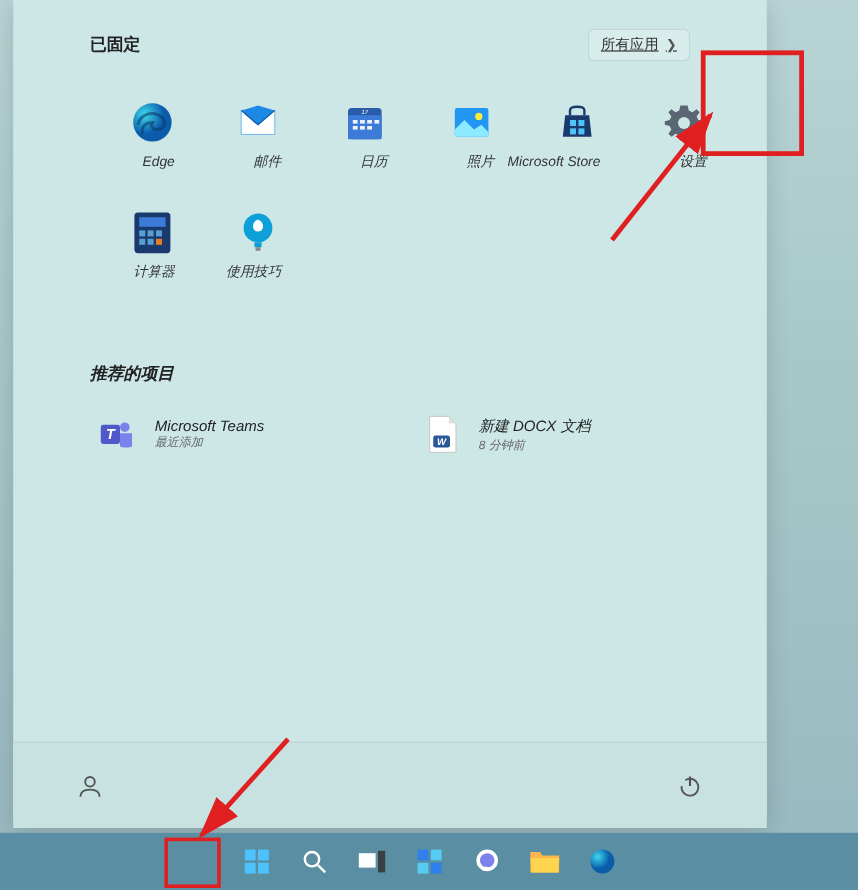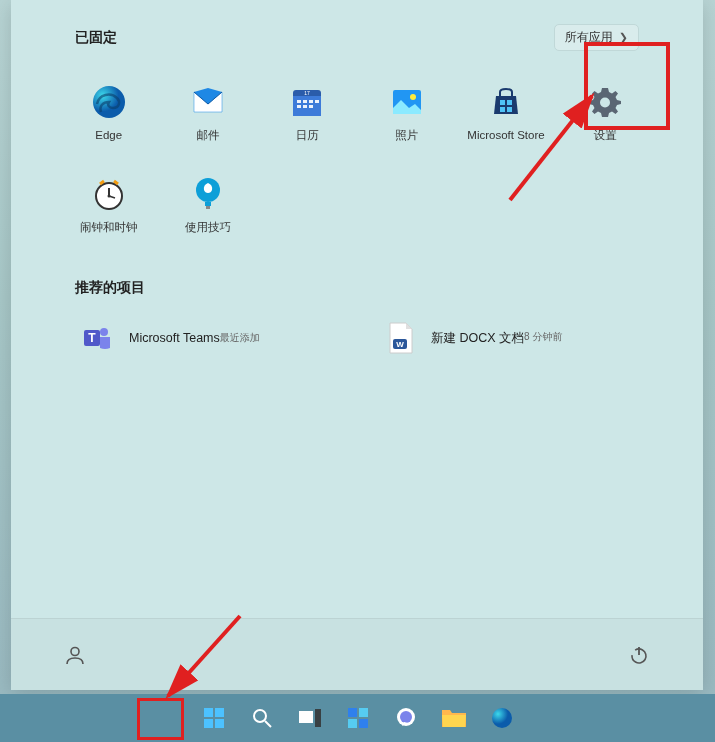--- a/index.html
+++ b/index.html
@@ -8,21 +8,21 @@
       height: 742px;
       font-family: "Segoe UI", "Microsoft YaHei", sans-serif;
       background: linear-gradient(180deg, #b8d4d4 0%, #a8c8c8 40%, #98b8c0 100%);
       overflow: hidden;
       position: relative;
     }
     .start-menu {
       position: absolute;
       left: 11px;
       top: 0;
-      width: 692px;
+      width: 628px;
       height: 690px;
       background: #cde7e7;
       border-radius: 0 0 8px 8px;
       box-shadow: 0 4px 20px rgba(0,0,0,0.15);
       padding: 24px 36px 12px 36px;
     }
     .header-row {
       display: flex;
       justify-content: space-between;
       align-items: center;
@@ -38,71 +38,74 @@
       background: #d9ecec;
       border: 1px solid #c0d8d8;
       border-radius: 5px;
       padding: 4px 10px;
       font-size: 12px;
       display: flex;
       align-items: center;
       gap: 6px;
       cursor: pointer;
       color:#333;
+      text-decoration:underline;
     }
     .pinned-grid {
       display: grid;
       grid-template-columns: repeat(6, 1fr);
       gap: 2px 0;
       padding: 0 12px;
     }
     .app-tile {
       display: flex;
       flex-direction: column;
-      align-items: center;
+      align-items: flex-end;
       justify-content: center;
       padding: 10px 2px 12px 2px;
       border-radius: 6px;
       cursor: pointer;
       height: 90px;
+      font-style: italic;
     }
     .app-icon {
       width: 38px;
       height: 38px;
       margin-bottom: 8px;
       display: flex;
       align-items: center;
       justify-content: center;
     }
     .app-label {
       font-size: 11.5px;
       color: #333;
       text-align: center;
       line-height: 1.2;
     }
     .recommended-section {
-      margin-top: 28px;
+      margin-top: 52px;
       padding: 0 28px;
+      font-style: italic;
     }
     .rec-grid {
       display: grid;
       grid-template-columns: 1fr 1fr;
       gap: 10px 40px;
       margin-top: 18px;
     }
     .rec-item {
       display: flex;
       align-items: center;
       gap: 14px;
       padding: 6px;
       border-radius: 4px;
       cursor: pointer;
     }
     .rec-icon { width: 34px; height: 34px; display:flex; align-items:center; justify-content:center; }
-    .rec-text { display: flex; flex-direction: row; }
+    .rec-text { display: flex; flex-direction: column; }
     .rec-title { font-size: 12.5px; color: #222; }
     .rec-sub { font-size: 10px; color: #666; }
     .footer-bar {
       position: absolute;
       bottom: 0;
       left: 0;
       right: 0;
       height: 72px;
       background: #c8e1e1;
       border-top: 1px solid rgba(0,0,0,0.06);
@@ -236,33 +239,36 @@
     <div class="app-tile">
       <div class="app-icon">
         <svg width="36" height="36" viewBox="0 0 36 36">
             <path d="M18 4 L21 4 L22 8 L25 9.5 L28.5 7 L31 9.5 L28.5 13 L30 16 L34 17 L34 20 L30 21 L28.5 24 L31 27.5 L28.5 30 L25 27.5 L22 29 L21 33 L15 33 L14 29 L11 27.5 L7.5 30 L5 27.5 L7.5 24 L6 21 L2 20 L2 17 L6 16 L7.5 13 L5 9.5 L7.5 7 L11 9.5 L14 8 L15 4 Z" fill="#5a6673"></path>
             <circle cx="18" cy="18.5" r="5" fill="#cde7e7"></circle>
           </svg>
       </div>
       <div class="app-label">设置</div>
     </div>
 
-
-    <div class="app-tile">
-      <div class="app-icon">
-        <svg width="36" height="36" viewBox="0 0 36 36">
-            <circle cx="18" cy="20" r="13" fill="#fff" stroke="#333" stroke-width="2"></circle>
-            <circle cx="18" cy="20" r="1.5" fill="#333"></circle>
-            <line x1="18" y1="20" x2="18" y2="12" stroke="#333" stroke-width="2"></line>
-            <line x1="18" y1="20" x2="24" y2="22" stroke="#333" stroke-width="1.5"></line>
-            <path d="M9 8 L13 5 M27 8 L23 5" stroke="#f39c12" stroke-width="3" fill="none"></path>
-          </svg>
-      </div>
-      <div class="app-label">闹钟和时钟</div>
-    </div>
+    <div class="app-tile">
+      <div class="app-icon">
+        <svg width="34" height="38" viewBox="0 0 34 38">
+            <rect x="2" y="2" width="30" height="34" rx="3" fill="#1a3a6e"></rect>
+            <rect x="6" y="6" width="22" height="8" fill="#3d7bd9"></rect>
+            <rect x="6" y="17" width="5" height="5" fill="#5a9fd4"></rect>
+            <rect x="13" y="17" width="5" height="5" fill="#5a9fd4"></rect>
+            <rect x="20" y="17" width="5" height="5" fill="#5a9fd4"></rect>
+            <rect x="6" y="24" width="5" height="5" fill="#5a9fd4"></rect>
+            <rect x="13" y="24" width="5" height="5" fill="#5a9fd4"></rect>
+            <rect x="20" y="24" width="5" height="5" fill="#e67e22"></rect>
+          </svg>
+      </div>
+      <div class="app-label">计算器</div>
+    </div>
+
 
 
 
 
 
     <div class="app-tile">
       <div class="app-icon">
         <svg width="34" height="38" viewBox="0 0 34 38">
             <circle cx="17" cy="15" r="12" fill="#0d9fd8"></circle>
             <path d="M17 8 Q12 10 13 15 Q14 18 17 18 Q20 18 21 15 Q22 10 17 8 Z" fill="#fff"></path>

